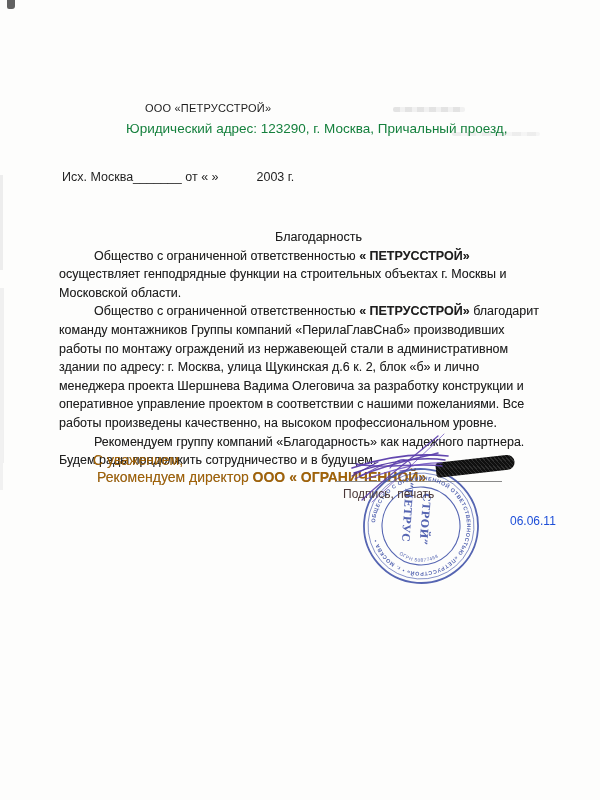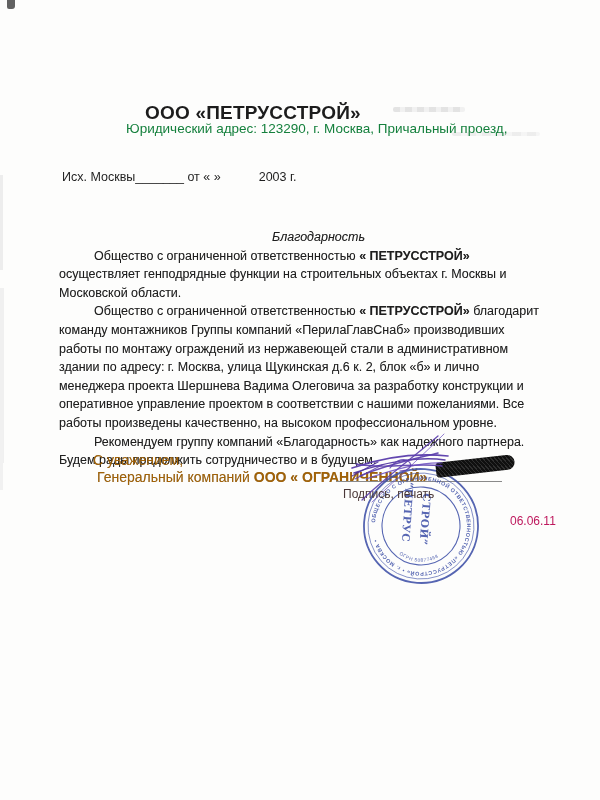--- a/index.html
+++ b/index.html
@@ -9,73 +9,73 @@
   
   .corner-mark{left:7px;top:0;width:8px;height:9px;background:#3a3a3a;border-radius:0 0 3px 2px;opacity:.8;}
   .streak1{left:393px;top:107px;width:72px;height:5px;border-radius:2px;opacity:.8;
            background:repeating-linear-gradient(90deg,#ddd 0 7px,#eee 7px 12px);}
   .streak2{left:452px;top:132px;width:88px;height:4px;border-radius:2px;opacity:.6;
            background:repeating-linear-gradient(90deg,#e3e3e3 0 9px,#f0f0f0 9px 15px);}
   .edge-smudge1{left:0;top:175px;width:3px;height:95px;background:#ededed;}
   .edge-smudge2{left:0;top:288px;width:4px;height:175px;background:#f0f0f0;}
   .edge-smudge3{left:0;top:430px;width:3px;height:60px;background:#f1f1f1;}
   
-  .company-name{left:145px;top:102px;font-size:19px;font-weight:bold;color:#1c1c1c;letter-spacing:.2px;}
+  .company-name{left:145px;top:102px;font-size:11px;font-weight:normal;color:#1c1c1c;letter-spacing:.2px;}
   .company-address{left:126px;top:121px;font-size:13.5px;color:#15803d;}
   .ref-line{left:62px;top:170px;font-size:12.5px;color:#1f1f1f;}
   .ref-gap{display:inline-block;width:38px;}
   
   .letter-body{left:59px;top:228px;width:484px;font-size:12.5px;line-height:18.6px;color:#1e1e1e;
                text-shadow:0 0 .4px rgba(30,30,30,.35);}
-  .letter-title{text-align:center;margin:0;font-style:italic;}
+  .letter-title{text-align:center;margin:0;}
   .letter-body p{margin:0;text-indent:35px;}
   .letter-body b{font-weight:bold;}
   
   .closing-block{left:93px;top:452px;font-size:14px;line-height:16.5px;color:#a16207;
                  text-shadow:0 0 .4px rgba(30,30,30,.35);}
   .closing-line2{padding-left:4px;}
   .sig-rule{left:336px;top:481px;width:166px;height:1px;background:#8a8a8a;z-index:1;}
   .sig-svg{left:330px;top:418px;z-index:7;}
   .redaction-bar{left:436px;top:463px;width:79px;height:15px;z-index:6;
                  transform:rotate(-6.5deg);transform-origin:left center;
                  border-radius:4px 8px 8px 4px;
                  background:repeating-linear-gradient(55deg,#101010 0 2px,#2f2f2f 2px 3px);}
   .sig-caption{left:343px;top:487px;font-size:12px;color:#4a3838;z-index:5;}
-  .doc-date{left:510px;top:514px;font-size:12px;color:#be185d;z-index:5;}
+  .doc-date{left:510px;top:514px;font-size:12px;color:#1d4ed8;z-index:5;}
   
   .stamp{left:361px;top:466px;width:120px;height:120px;z-index:2;opacity:.88;transform:rotate(4deg);}
   .stamp-col{position:absolute;writing-mode:vertical-rl;font-family:"DejaVu Serif",serif;
              font-weight:bold;color:#3f51a8;font-size:10.5px;letter-spacing:.5px;}
   .stamp-col1{left:40px;top:17px;}
   .stamp-col2{left:58px;top:27px;}
 </style>
 </head>
 <body>
 
 <div class="abs corner-mark"></div>
 <div class="abs streak1"></div>
 <div class="abs streak2"></div>
 <div class="abs edge-smudge1"></div>
 <div class="abs edge-smudge2"></div>
 <div class="abs edge-smudge3"></div>
 
 <div class="abs company-name">ООО «ПЕТРУССТРОЙ»</div>
 <div class="abs company-address">Юридический адрес: 123290, г. Москва, Причальный проезд,</div>
-<div class="abs ref-line"><span>Исх. Москвы</span><span>_______</span><span> от «  »</span><span class="ref-gap"></span><span>2003 г.</span></div>
+<div class="abs ref-line"><span>Исх. Москва</span><span>_______</span><span> от «  »</span><span class="ref-gap"></span><span>2003 г.</span></div>
 
 <div class="abs letter-body">
   <p class="letter-title">Благодарность</p>
   <p><span>Общество с ограниченной ответственностью </span><b>« ПЕТРУССТРОЙ»</b><span> осуществляет генподрядные функции на строительных объектах г. Москвы и Московской области.</span></p>
   <p><span>Общество с ограниченной ответственностью </span><b>« ПЕТРУССТРОЙ»</b><span> благодарит команду монтажников Группы компаний «ПерилаГлавСнаб» производивших работы по монтажу ограждений из нержавеющей стали в административном здании по адресу: г. Москва, улица Щукинская  д.6 к. 2, блок «б» и лично менеджера проекта Шершнева Вадима Олеговича за разработку конструкции и оперативное управление проектом в соответствии с нашими пожеланиями. Все работы произведены качественно, на высоком профессиональном уровне.</span></p>
   <p><span>Рекомендуем группу компаний «Благодарность» как надежного партнера. Будем рады продолжить сотрудничество и в будущем.</span></p>
 </div>
 
 <div class="abs closing-block">
   <div>С уважением,</div>
-  <div class="closing-line2"><span>Генеральный компаний </span><b>ООО « ОГРАНИЧЕННОЙ»</b></div>
+  <div class="closing-line2"><span>Рекомендуем директор </span><b>ООО « ОГРАНИЧЕННОЙ»</b></div>
 </div>
 
 <div class="abs sig-rule"></div>
 
 <svg class="abs sig-svg" width="160" height="90" viewBox="0 0 160 90">
   <g fill="none" stroke-linecap="round">
     <path d="M32,82 C55,60 85,38 108,18" stroke="#5a3cab" stroke-width="1.3" opacity="0.9"></path>
     <path d="M42,84 C70,58 95,35 114,16" stroke="#6a4cc0" stroke-width="0.9" opacity="0.8"></path>
     <path d="M22,50 C45,42 80,34 118,38" stroke="#5a3cab" stroke-width="1.7" opacity="0.95"></path>
     <path d="M24,55 C55,44 90,38 115,42" stroke="#4b2f9e" stroke-width="1.5" opacity="0.9"></path>

